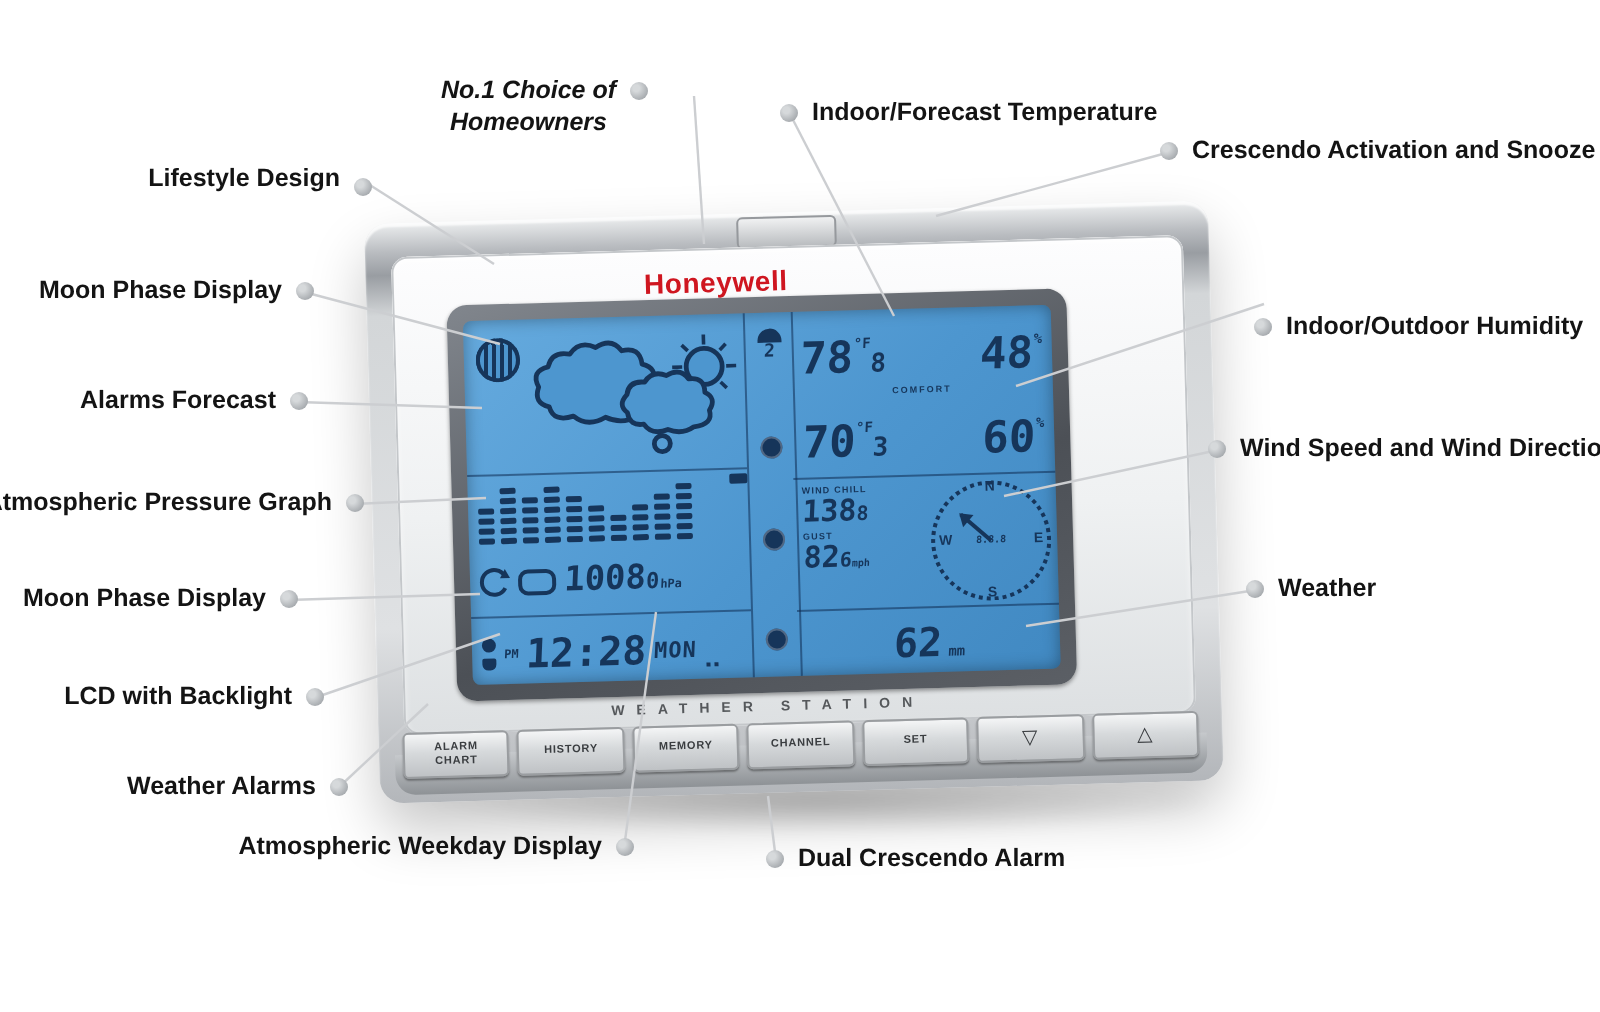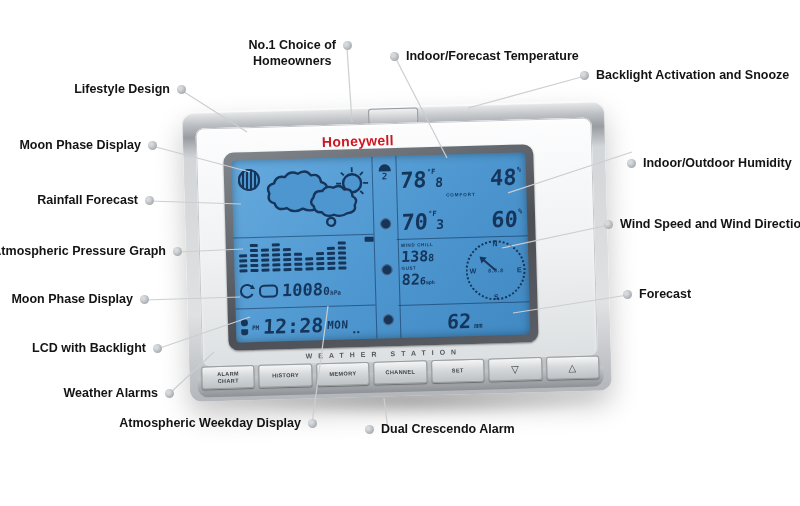--- a/index.html
+++ b/index.html
@@ -120,43 +120,43 @@
     <line x1="144" y1="300" x2="240" y2="297"></line>
     <line x1="157" y1="349" x2="250" y2="317"></line>
     <line x1="169" y1="394" x2="214" y2="352"></line>
     <line x1="312" y1="424" x2="328" y2="306"></line>
     <line x1="388" y1="430" x2="384" y2="398"></line>
     <line x1="632" y1="152" x2="508" y2="193"></line>
     <line x1="609" y1="225" x2="502" y2="248"></line>
     <line x1="628" y1="295" x2="513" y2="313"></line>
   </svg>
 
-  <div class="callout multi" style="right:448px;top:38px;">
+  <div class="callout multi" style="right:476px;top:38px;font-style:italic;">
     <span>No.1 Choice of
 Homeowners</span>
     <span class="dot"></span>
   </div>
   <div class="callout" style="left:390px;top:49px;">
     <span class="dot"></span>
     <span>Indoor/Forecast Temperature</span>
   </div>
   <div class="callout" style="left:580px;top:68px;">
     <span class="dot"></span>
-    <span>Backlight Activation and Snooze</span>
-  </div>
-  <div class="callout" style="right:614px;top:82px;">
+    <span>Crescendo Activation and Snooze</span>
+  </div>
+  <div class="callout" style="right:614px;top:82px;align-items:flex-end;">
     <span>Lifestyle Design</span>
     <span class="dot"></span>
   </div>
   <div class="callout" style="right:643px;top:138px;">
     <span>Moon Phase Display</span>
     <span class="dot"></span>
   </div>
   <div class="callout" style="right:646px;top:193px;">
-    <span>Rainfall Forecast</span>
+    <span>Alarms Forecast</span>
     <span class="dot"></span>
   </div>
   <div class="callout" style="right:618px;top:244px;">
     <span>Atmospheric Pressure Graph</span>
     <span class="dot"></span>
   </div>
   <div class="callout" style="right:651px;top:292px;">
     <span>Moon Phase Display</span>
     <span class="dot"></span>
   </div>
@@ -165,35 +165,35 @@
     <span class="dot"></span>
   </div>
   <div class="callout" style="right:626px;top:386px;">
     <span>Weather Alarms</span>
     <span class="dot"></span>
   </div>
   <div class="callout" style="right:483px;top:416px;">
     <span>Atmospheric Weekday Display</span>
     <span class="dot"></span>
   </div>
-  <div class="callout" style="left:365px;top:422px;">
+  <div class="callout" style="left:383px;top:422px;">
     <span class="dot"></span>
     <span>Dual Crescendo Alarm</span>
   </div>
   <div class="callout" style="left:627px;top:156px;">
     <span class="dot"></span>
     <span>Indoor/Outdoor Humidity</span>
   </div>
   <div class="callout" style="left:604px;top:217px;">
     <span class="dot"></span>
     <span>Wind Speed and Wind Direction</span>
   </div>
   <div class="callout" style="left:623px;top:287px;">
     <span class="dot"></span>
-    <span>Forecast</span>
+    <span>Weather</span>
   </div>
 
   <div id="shadow"></div>
 
   <div id="device">
     <div class="frame"></div>
     <div class="notch"></div>
     <div class="face"></div>
     <div class="brand">Honeywell</div>
 

